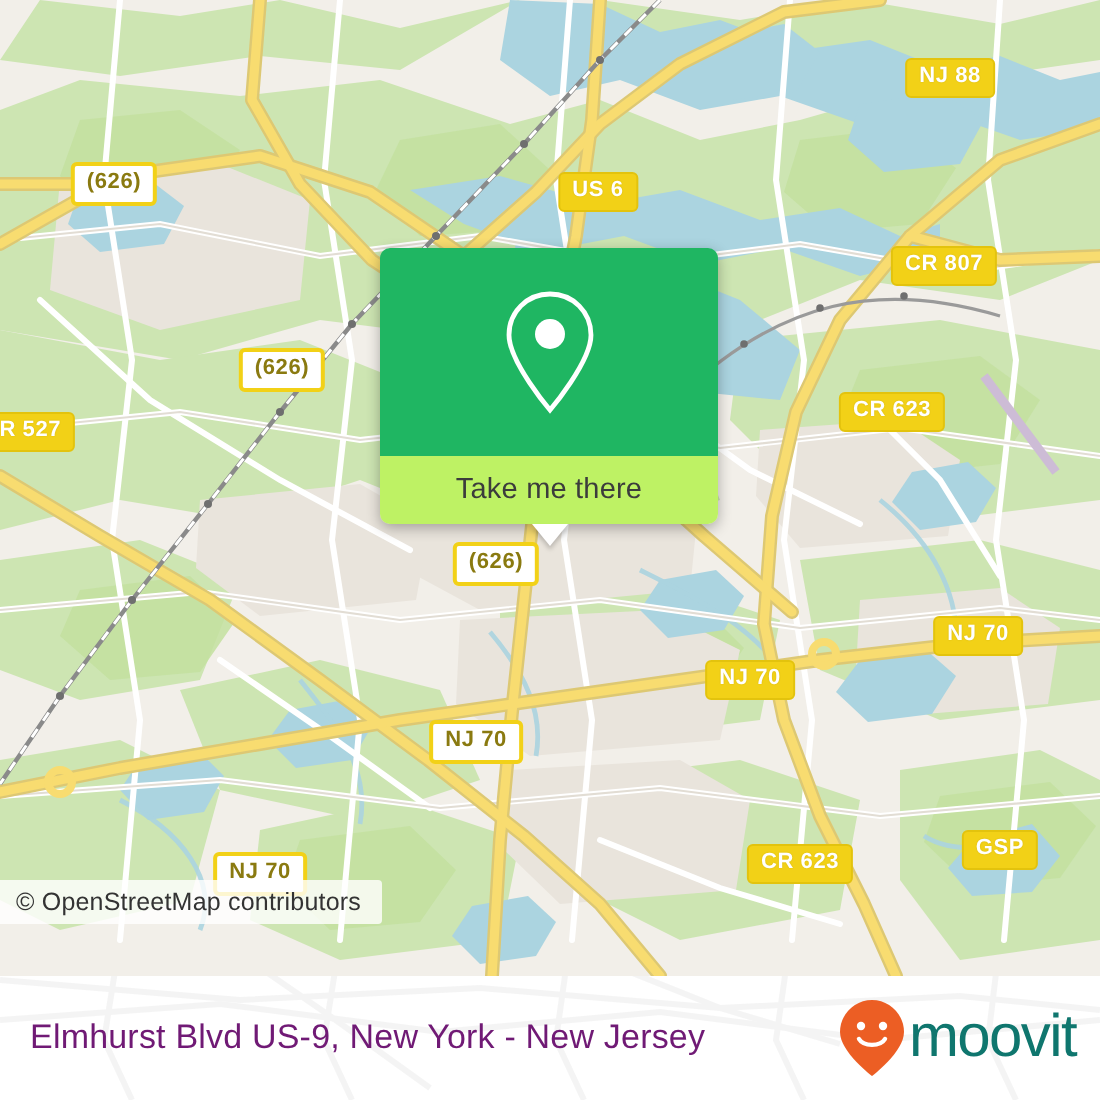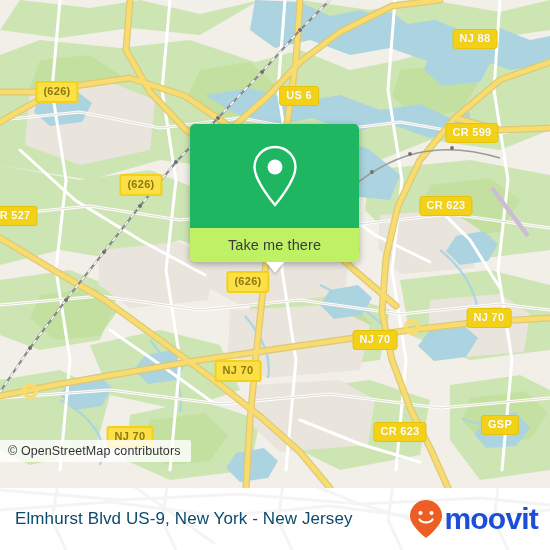--- a/index.html
+++ b/index.html
@@ -21,21 +21,21 @@
     letter-spacing:.3px;
     line-height:1;
     padding:3px 6px 4px 6px;
     border-radius:3px;
     white-space:nowrap;
     transform:translate(-50%,-50%);
     box-sizing:border-box;
   }
   .shield.solid{background:#f2d117;color:#ffffff;border:1px solid #e3c30d;
      text-shadow:0 0 1px rgba(0,0,0,.12);}
-  .shield.hollow{background:#fde047;color:#8a7a10;border:2px solid #f2d117;}
+  .shield.hollow{background:#ffffff;color:#8a7a10;border:2px solid #f2d117;}
 
   
   #attrib{
     position:absolute;left:0;top:440px;
     background:rgba(255,255,255,.80);
     font-size:12.5px;color:#333;
     padding:4px 10px 4px 8px;
     letter-spacing:.1px;
     border-radius:0 2px 2px 0;
   }
@@ -79,28 +79,28 @@
     position:absolute;left:0;top:488px;width:550px;height:62px;
     background:#ffffff;overflow:hidden;
   }
   #footer-watermark{position:absolute;left:0;top:-488px;opacity:.055;}
   #footer-inner{
     position:relative;width:550px;height:62px;
     display:flex;align-items:center;
   }
   #footer-title{
     position:absolute;left:15px;top:50%;transform:translateY(-50%);
-    font-size:17px;color:#0c4a6e;letter-spacing:.1px;white-space:nowrap;
+    font-size:17px;color:#701a75;letter-spacing:.1px;white-space:nowrap;
   }
   #brand{
     position:absolute;right:12px;top:50%;transform:translateY(-50%);
     display:flex;align-items:center;
   }
   #brand-text{
-    font-size:30px;font-weight:bold;color:#1d4ed8;
+    font-size:30px;font-weight:normal;color:#0f766e;
     letter-spacing:-0.8px;line-height:1;margin-left:1px;
   }
 </style>
 </head>
 <body>
 
 <div id="app">
 
   <div id="map">
     <svg id="mapsvg" width="550" height="488" viewBox="0 0 550 488">
@@ -257,21 +257,21 @@
         <g>
           <path d="M492,188 L528,236" stroke="#cdbcd6" stroke-width="4.5" fill="none"></path>
         </g>
       </g>
     </svg>
 
     <div id="shields">
         <div class="shield solid" style="left: 475px; top: 39px;">NJ 88</div>
         <div class="shield solid" style="left: 299px; top: 96px;">US 6</div>
         <div class="shield hollow" style="left: 57px; top: 92px;">(626)</div>
-        <div class="shield solid" style="left: 472px; top: 133px;">CR 599</div>
+        <div class="shield solid" style="left: 472px; top: 133px;">CR 807</div>
         <div class="shield hollow" style="left: 141px; top: 185px;">(626)</div>
         <div class="shield solid" style="left: 446px; top: 206px;">CR 623</div>
         <div class="shield solid" style="left: 11px; top: 216px;">CR 527</div>
         <div class="shield hollow" style="left: 248px; top: 282px;">(626)</div>
         <div class="shield solid" style="left: 489px; top: 318px;">NJ 70</div>
         <div class="shield solid" style="left: 375px; top: 340px;">NJ 70</div>
         <div class="shield hollow" style="left: 238px; top: 371px;">NJ 70</div>
         <div class="shield hollow" style="left: 130px; top: 437px;">NJ 70</div>
         <div class="shield solid" style="left: 400px; top: 432px;">CR 623</div>
         <div class="shield solid" style="left: 500px; top: 425px;">GSP</div>

